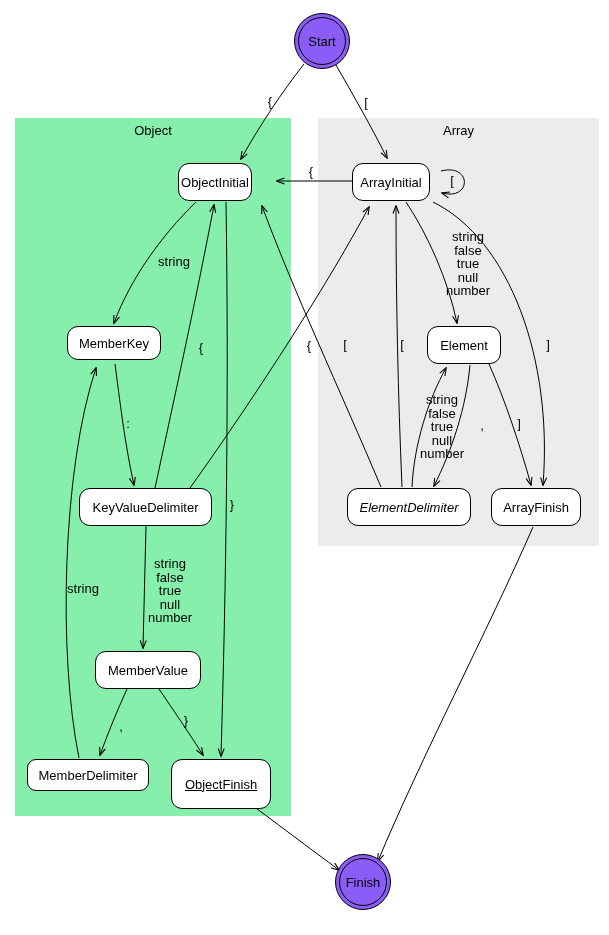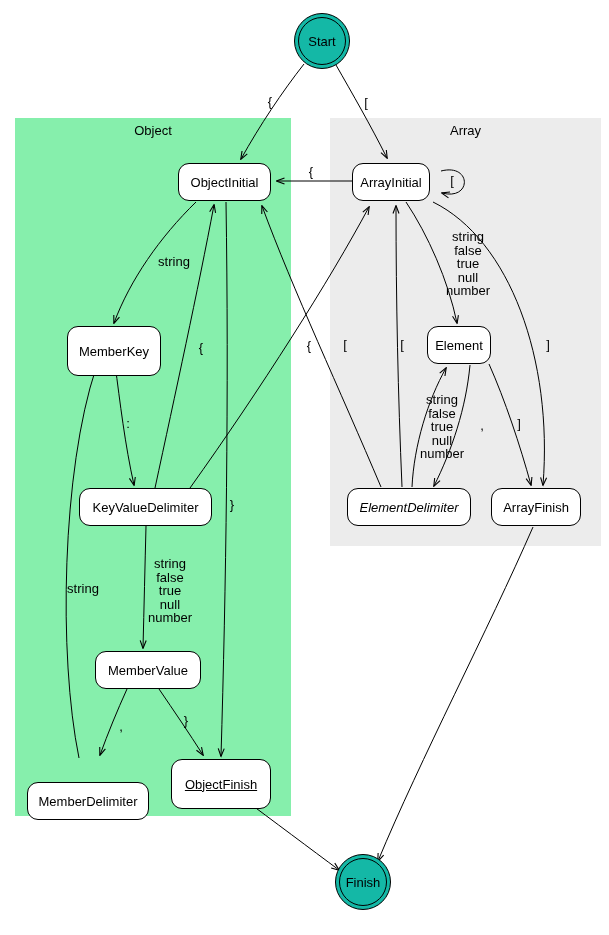--- a/index.html
+++ b/index.html
@@ -12,39 +12,39 @@
     position:absolute; top:5px; left:0; right:0;
     text-align:center; font-size:13px;
   }
   svg.edges-layer { position:absolute; left:0; top:0; }
   path.edge { fill:none; stroke:#000000; stroke-width:1; }
   .state {
     position:absolute; background:#ffffff; border:1px solid #000;
     border-radius:11px; display:flex; align-items:center; justify-content:center;
     font-size:13px; box-sizing:border-box; white-space:nowrap;
   }
-  .state.circle { border-radius:50%; background:#14b8a6; }
+  .state.circle { border-radius:50%; background:#8b5cf6; }
   .state.circle .inner {
     position:absolute; inset:3px; border:1px solid #000; border-radius:50%;
     display:flex; align-items:center; justify-content:center;
   }
   .edge-label {
     position:absolute; transform:translate(-50%,-50%);
     font-size:13px; line-height:13.5px; text-align:center; white-space:pre-line;
   }
 </style>
 </head>
 <body>
 
 <div class="canvas">
 
   <div class="cluster" style="left: 15px; top: 118px; width: 276px; height: 698px; background-color: #86efac;">
     <div class="cluster-label">Object</div>
   </div>
-  <div class="cluster" style="left: 330px; top: 118px; width: 271px; height: 428px; background-color: rgb(236, 236, 236);">
+  <div class="cluster" style="left: 318px; top: 118px; width: 271px; height: 428px; background-color: rgb(236, 236, 236); padding-left: 10px;">
     <div class="cluster-label">Array</div>
   </div>
 
   <svg class="edges-layer" width="609" height="935" viewBox="0 0 609 935">
     <defs>
       <marker id="arrow" viewBox="0 0 10 10" refX="8.5" refY="5" markerWidth="10" markerHeight="10" orient="auto-start-reverse">
         <path d="M1,2 L9,5 L1,8" fill="none" stroke="#000" stroke-width="1.1"></path>
       </marker>
     </defs>
 
@@ -71,53 +71,53 @@
     <path class="edge" marker-end="url(#arrow)" d="M241,797 C272,820 312,850 339,870"></path>
     <path class="edge" marker-end="url(#arrow)" d="M533,527 C488,630 420,760 378,861"></path>
   </svg>
 
   <div class="state circle" style="left:294px; top:13px; width:56px; height:56px;">
     <div class="inner">
       <span>Start</span>
     </div>
   </div>
 
-  <div class="state" style="left:178px; top:163px; width:93px; height:38px;">
+  <div class="state" style="left:178px; top:163px; width:74px; height:38px;">
     <span>ObjectInitial</span>
   </div>
 
   <div class="state" style="left:352px; top:163px; width:78px; height:38px;">
     <span>ArrayInitial</span>
   </div>
 
-  <div class="state" style="left:67px; top:326px; width:94px; height:50px;">
+  <div class="state" style="left:67px; top:326px; width:94px; height:34px;">
     <span>MemberKey</span>
   </div>
 
-  <div class="state" style="left:427px; top:326px; width:64px; height:38px;">
+  <div class="state" style="left:427px; top:326px; width:74px; height:38px;">
     <span>Element</span>
   </div>
 
   <div class="state" style="left:79px; top:488px; width:133px; height:38px;">
     <span>KeyValueDelimiter</span>
   </div>
 
   <div class="state" style="left:347px; top:488px; width:124px; height:38px;font-style:italic;">
     <span>ElementDelimiter</span>
   </div>
 
   <div class="state" style="left:491px; top:488px; width:90px; height:38px;">
     <span>ArrayFinish</span>
   </div>
 
   <div class="state" style="left:95px; top:651px; width:106px; height:38px;">
     <span>MemberValue</span>
   </div>
 
-  <div class="state" style="left:27px; top:782px; width:122px; height:38px;">
+  <div class="state" style="left:27px; top:759px; width:122px; height:32px;border-radius:9px;">
     <span>MemberDelimiter</span>
   </div>
 
   <div class="state" style="left:171px; top:759px; width:100px; height:50px;text-decoration:underline;">
     <span>ObjectFinish</span>
   </div>
 
   <div class="state circle" style="left:335px; top:854px; width:56px; height:56px;">
     <div class="inner">
       <span>Finish</span>

